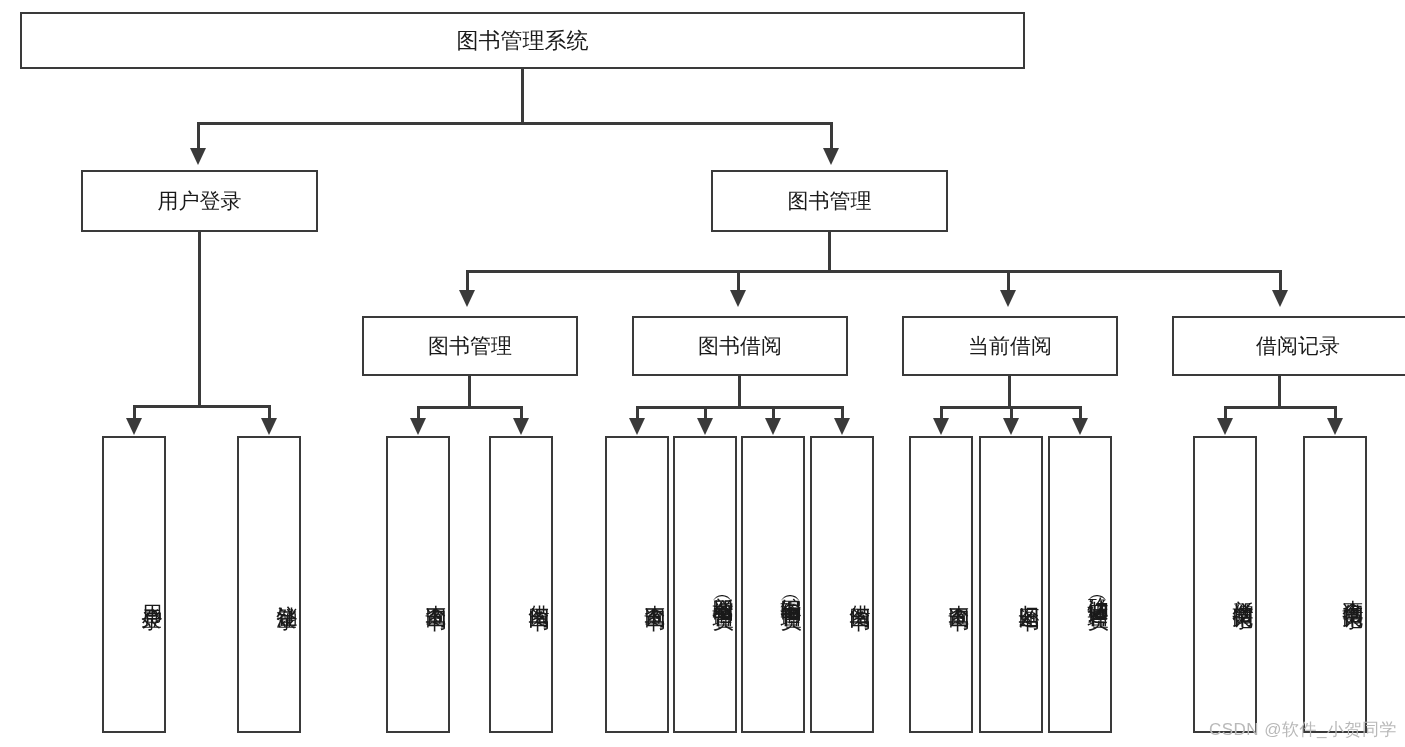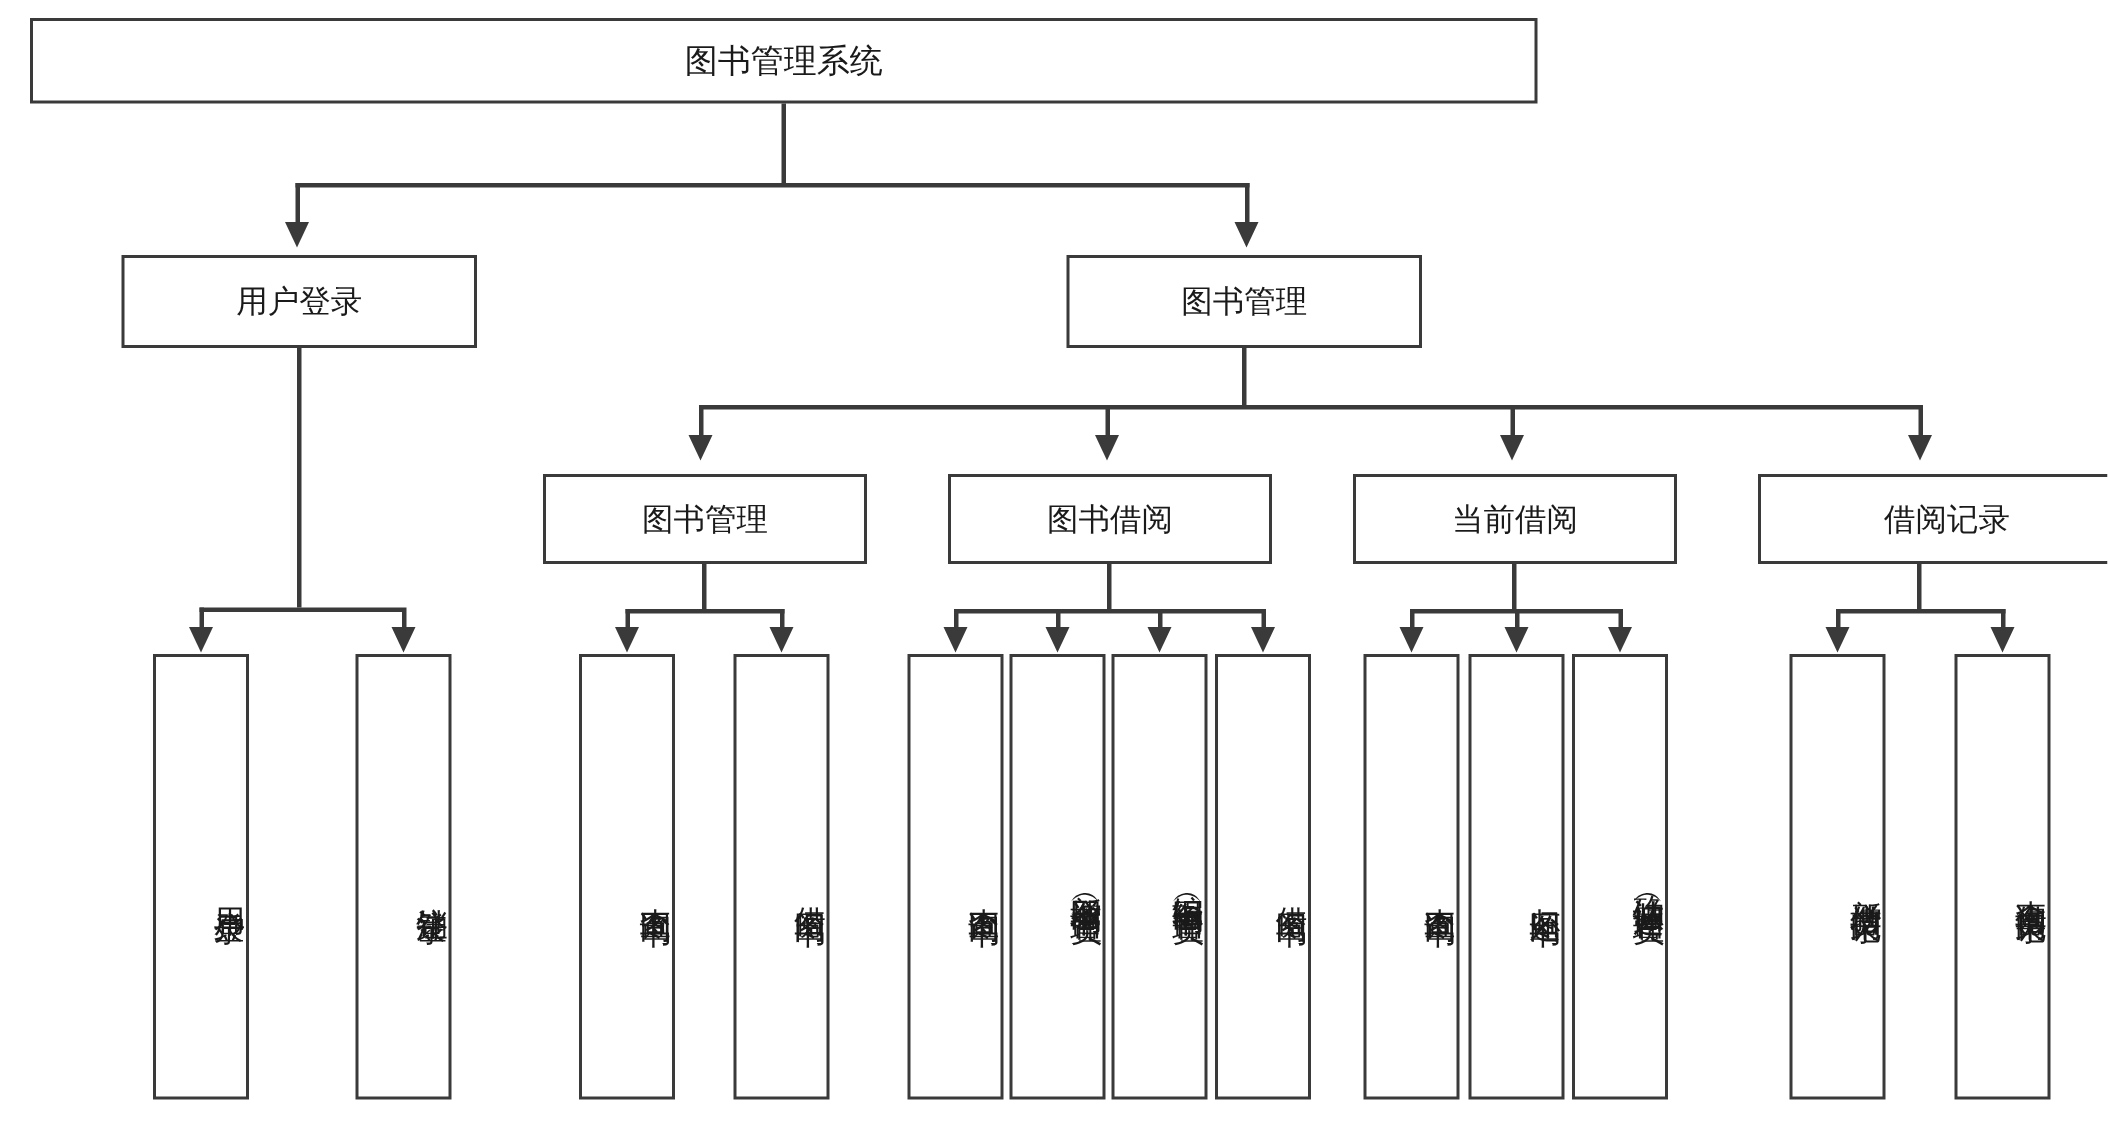--- a/index.html
+++ b/index.html
@@ -175,14 +175,15 @@
   <div class="node leaf tall-text" style="left:741px; top:436px; width:64px; height:297px;">编辑图书（管理员）</div>
   <div class="node leaf" style="left:810px; top:436px; width:64px; height:297px;">借阅图书</div>
 
   <div class="node leaf" style="left:909px; top:436px; width:64px; height:297px;">查询图书</div>
   <div class="node leaf" style="left:979px; top:436px; width:64px; height:297px;">归还图书</div>
   <div class="node leaf tall-text" style="left:1048px; top:436px; width:64px; height:297px;">确认归还（管理员）</div>
 
   <div class="node leaf tall-text" style="left:1193px; top:436px; width:64px; height:297px;">新增借阅记录</div>
   <div class="node leaf tall-text" style="left:1303px; top:436px; width:64px; height:297px;">查询借阅记录</div>
 
+  <div id="watermark">CSDN @软件_小贺同学</div>
 
 </div>
 
 </body></html>

